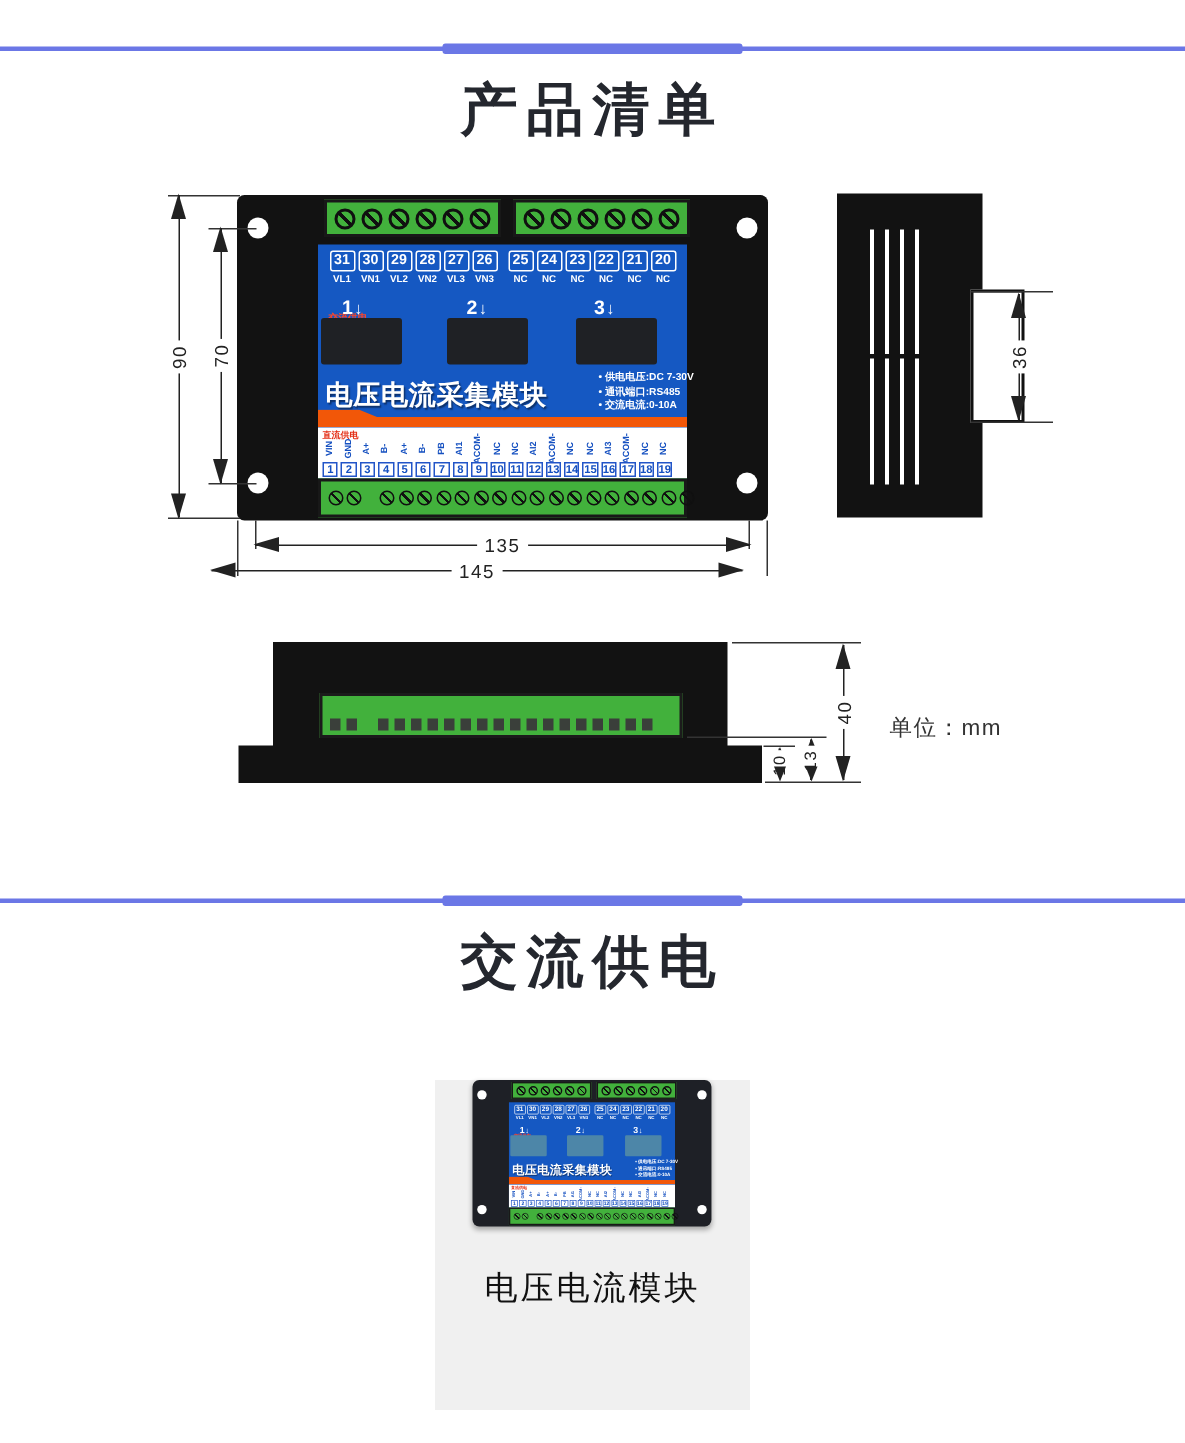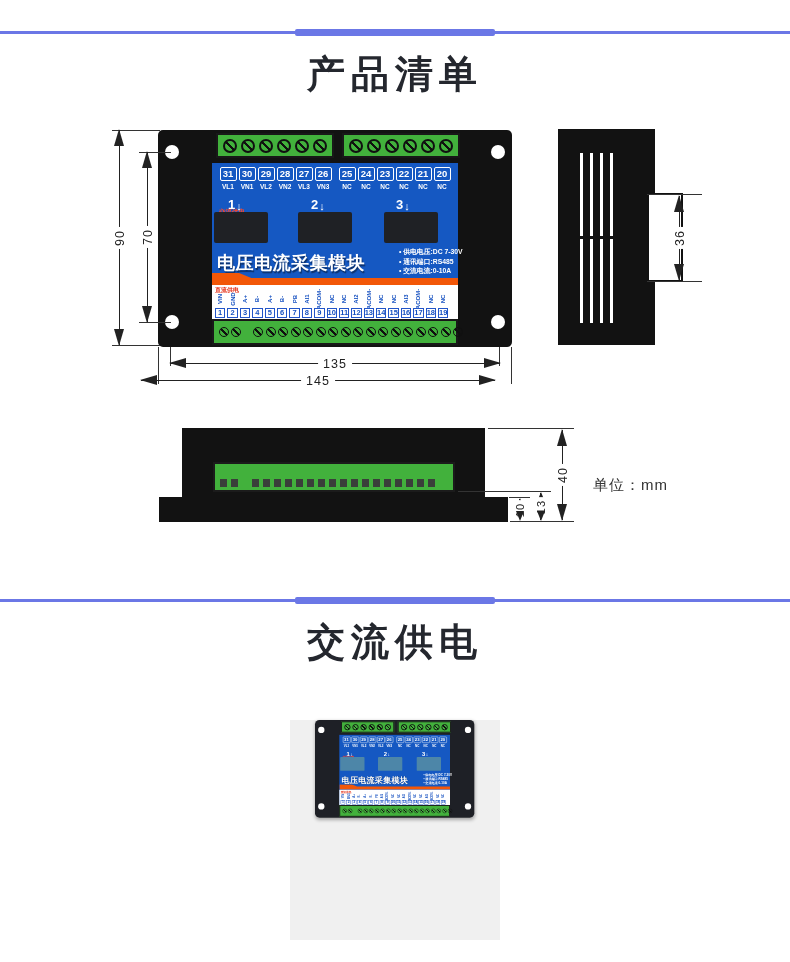--- a/index.html
+++ b/index.html
@@ -617,13 +617,14 @@
               <span class="screw s2"></span>
               <span class="screw s2"></span>
               <span class="screw s2"></span>
               <span class="screw s2"></span>
               <span class="screw s2"></span>
             </div>
     </div>
   </div>
       </div>
   </div>
+  <div class="item-label">电压电流模块</div>
 </div>
 
 </body></html>

